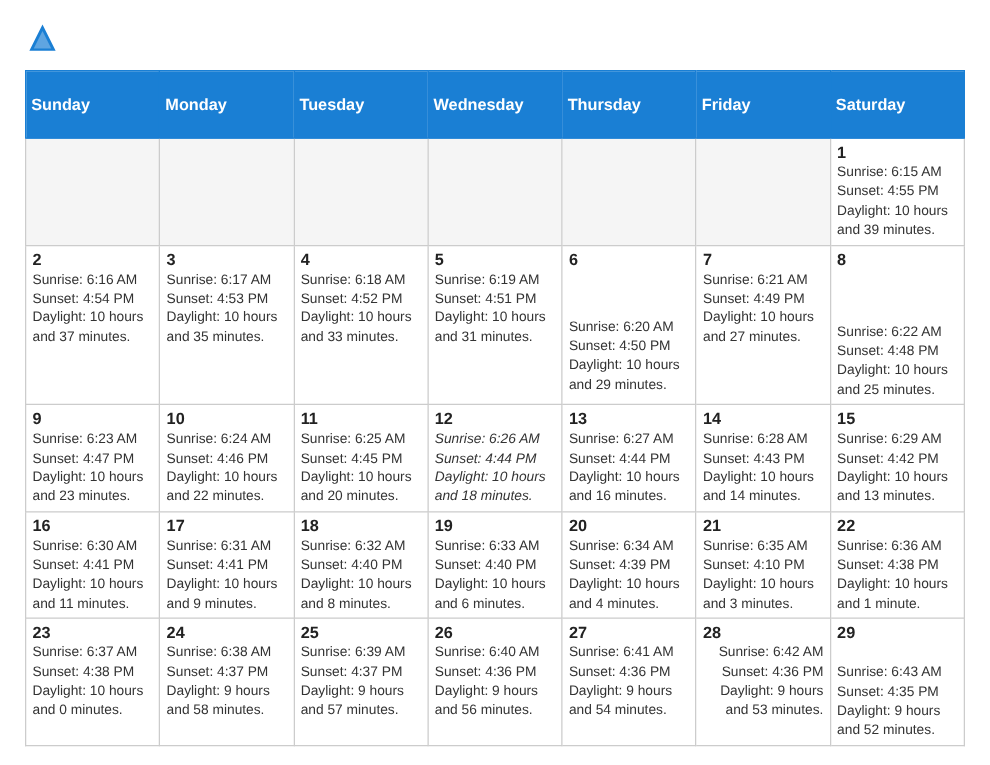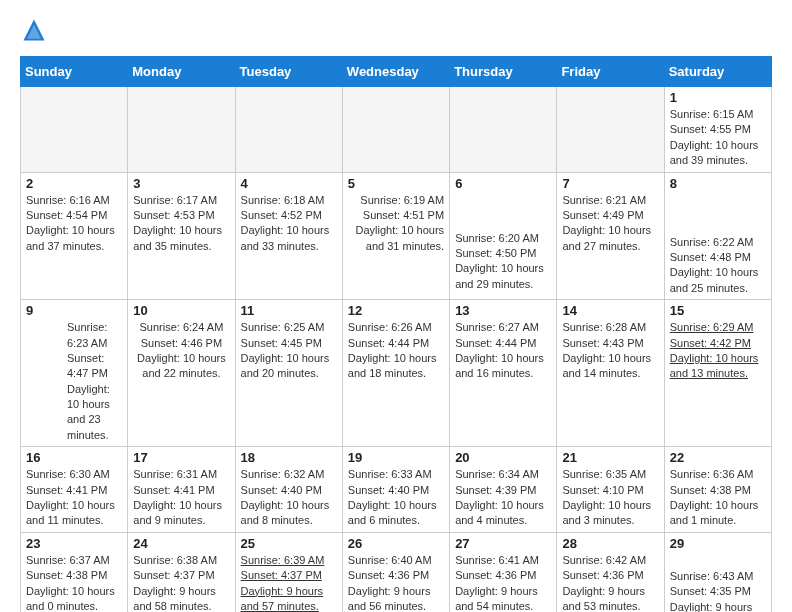--- a/index.html
+++ b/index.html
@@ -59,21 +59,21 @@
     .calendar {
       width: 100%;
       border-collapse: collapse;
       border: 1px solid #ccc;
     }
     .calendar th {
       background: #1a7fd4;
       color: #fff;
       font-size: 13px;
       font-weight: bold;
-      padding: 7px 4px;
+      padding: 19px 4px;
       text-align: left;
       border: 1px solid #1a7fd4;
     }
     .calendar td {
       border: 1px solid #ccc;
       vertical-align: top;
       padding: 3px 5px;
       width: calc(100% / 7);
       min-height: 72px;
       height: 72px;
@@ -162,21 +162,21 @@
           </td>
           <td>
             <div class="day-num">4</div>
             <div class="day-info" style="white-space: pre-line;">Sunrise: 6:18 AM
 Sunset: 4:52 PM
 Daylight: 10 hours
 and 33 minutes.</div>
           </td>
           <td>
             <div class="day-num">5</div>
-            <div class="day-info" style="white-space: pre-line; text-align: right;">Sunrise: 6:19 AM
+            <div class="day-info" style="white-space: pre-line;">Sunrise: 6:19 AM
 Sunset: 4:51 PM
 Daylight: 10 hours
 and 31 minutes.</div>
           </td>
           <td>
             <div class="day-num">6</div>
             <div class="day-info" style="white-space: pre-line; margin-top: 40px;">Sunrise: 6:20 AM
 Sunset: 4:50 PM
 Daylight: 10 hours
 and 29 minutes.</div>
@@ -192,63 +192,63 @@
             <div class="day-num">8</div>
             <div class="day-info" style="white-space: pre-line; margin-top: 44px;">Sunrise: 6:22 AM
 Sunset: 4:48 PM
 Daylight: 10 hours
 and 25 minutes.</div>
           </td>
         </tr>
         <tr>
           <td>
             <div class="day-num">9</div>
-            <div class="day-info" style="white-space: pre-line; margin-left: 41px;">Sunrise: 6:23 AM
+            <div class="day-info" style="white-space: pre-line;">Sunrise: 6:23 AM
 Sunset: 4:47 PM
 Daylight: 10 hours
 and 23 minutes.</div>
           </td>
           <td>
             <div class="day-num">10</div>
-            <div class="day-info" style="white-space: pre-line; text-align: center;">Sunrise: 6:24 AM
+            <div class="day-info" style="white-space: pre-line;">Sunrise: 6:24 AM
 Sunset: 4:46 PM
 Daylight: 10 hours
 and 22 minutes.</div>
           </td>
           <td>
             <div class="day-num">11</div>
             <div class="day-info" style="white-space: pre-line;">Sunrise: 6:25 AM
 Sunset: 4:45 PM
 Daylight: 10 hours
 and 20 minutes.</div>
           </td>
           <td>
             <div class="day-num">12</div>
-            <div class="day-info" style="white-space: pre-line;">Sunrise: 6:26 AM
+            <div class="day-info" style="white-space: pre-line; font-style: italic;">Sunrise: 6:26 AM
 Sunset: 4:44 PM
 Daylight: 10 hours
 and 18 minutes.</div>
           </td>
           <td>
             <div class="day-num">13</div>
             <div class="day-info" style="white-space: pre-line;">Sunrise: 6:27 AM
 Sunset: 4:44 PM
 Daylight: 10 hours
 and 16 minutes.</div>
           </td>
           <td>
             <div class="day-num">14</div>
             <div class="day-info" style="white-space: pre-line;">Sunrise: 6:28 AM
 Sunset: 4:43 PM
 Daylight: 10 hours
 and 14 minutes.</div>
           </td>
           <td>
             <div class="day-num">15</div>
-            <div class="day-info" style="white-space: pre-line; text-decoration: underline;">Sunrise: 6:29 AM
+            <div class="day-info" style="white-space: pre-line;">Sunrise: 6:29 AM
 Sunset: 4:42 PM
 Daylight: 10 hours
 and 13 minutes.</div>
           </td>
         </tr>
         <tr>
           <td>
             <div class="day-num">16</div>
             <div class="day-info" style="white-space: pre-line;">Sunrise: 6:30 AM
 Sunset: 4:41 PM
@@ -308,42 +308,42 @@
           </td>
           <td>
             <div class="day-num">24</div>
             <div class="day-info" style="white-space: pre-line;">Sunrise: 6:38 AM
 Sunset: 4:37 PM
 Daylight: 9 hours
 and 58 minutes.</div>
           </td>
           <td>
             <div class="day-num">25</div>
-            <div class="day-info" style="white-space: pre-line; text-decoration: underline;">Sunrise: 6:39 AM
+            <div class="day-info" style="white-space: pre-line;">Sunrise: 6:39 AM
 Sunset: 4:37 PM
 Daylight: 9 hours
 and 57 minutes.</div>
           </td>
           <td>
             <div class="day-num">26</div>
             <div class="day-info" style="white-space: pre-line;">Sunrise: 6:40 AM
 Sunset: 4:36 PM
 Daylight: 9 hours
 and 56 minutes.</div>
           </td>
           <td>
             <div class="day-num">27</div>
             <div class="day-info" style="white-space: pre-line;">Sunrise: 6:41 AM
 Sunset: 4:36 PM
 Daylight: 9 hours
 and 54 minutes.</div>
           </td>
           <td>
             <div class="day-num">28</div>
-            <div class="day-info" style="white-space: pre-line;">Sunrise: 6:42 AM
+            <div class="day-info" style="white-space: pre-line; text-align: right;">Sunrise: 6:42 AM
 Sunset: 4:36 PM
 Daylight: 9 hours
 and 53 minutes.</div>
           </td>
           <td>
             <div class="day-num">29</div>
             <div class="day-info" style="white-space: pre-line; margin-top: 18px;">Sunrise: 6:43 AM
 Sunset: 4:35 PM
 Daylight: 9 hours
 and 52 minutes.</div>

